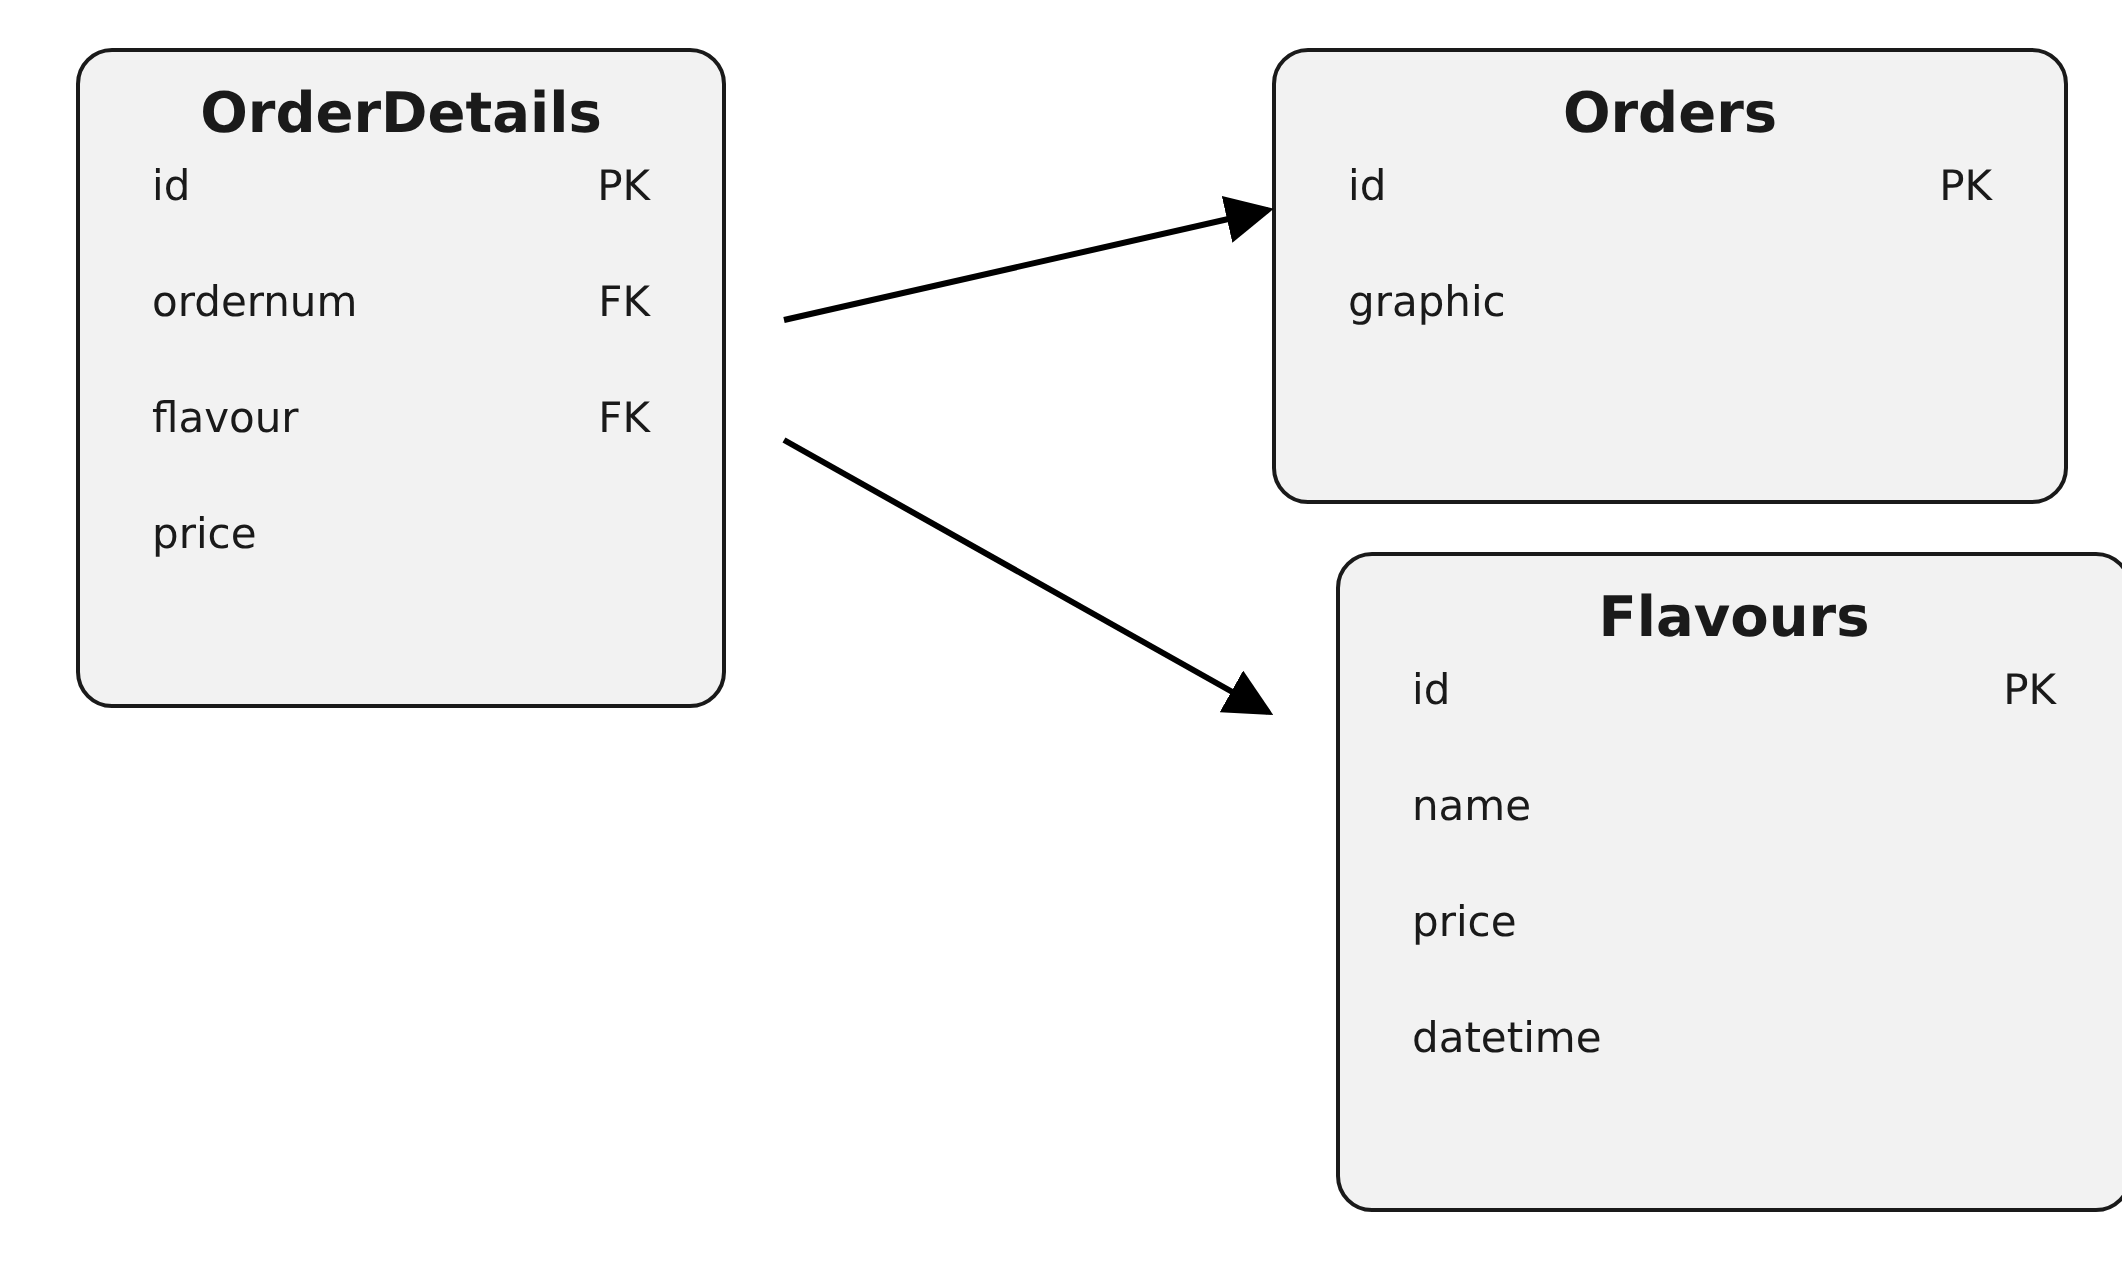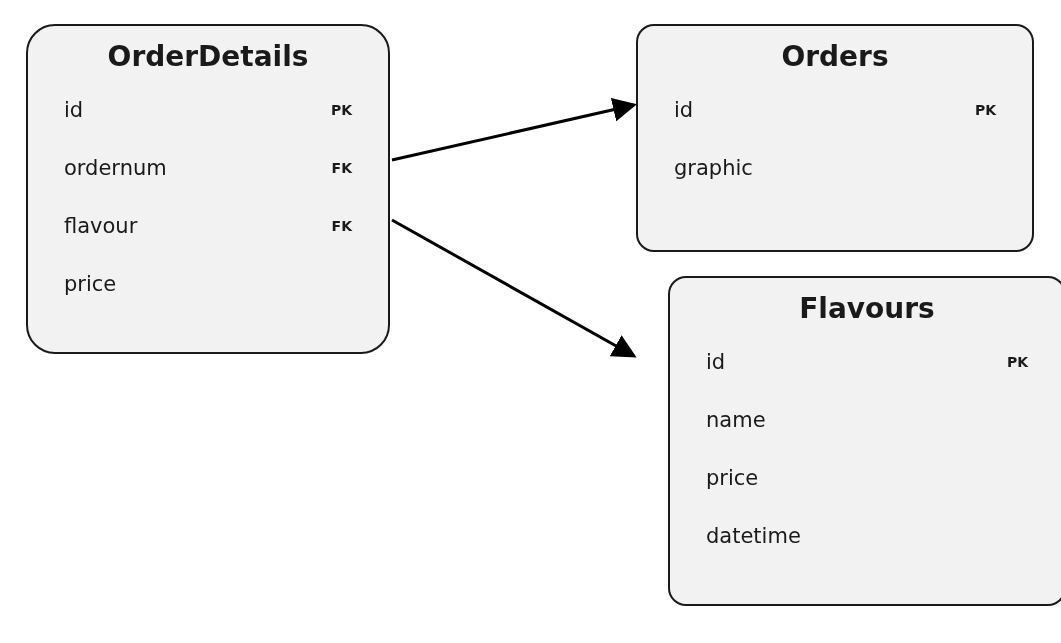--- a/index.html
+++ b/index.html
@@ -22,38 +22,38 @@
   .entity-title {
     font-weight: 700;
     font-size: 28px;
     text-align: center;
     margin-top: 14px;
     margin-bottom: 8px;
   }
   .row {
     display: flex;
     justify-content: space-between;
-    align-items: center;
+    align-items: flex-start;
     padding: 0 36px;
     height: 58px;
     font-size: 21px;
   }
   .row .name { }
-  .row .key { font-weight: 700; font-size: 14px; }
+  .row .key { font-weight: 400; font-size: 21px; }
   svg.arrows {
     position:absolute;
     left:0; top:0;
     width:1061px; height:643px;
     pointer-events:none;
   }
 </style>
 </head>
 <body>
 
-<div class="entity" style="left:26px; top:24px; width:364px; height:330px;border-radius:29px;">
+<div class="entity" style="left:38px; top:24px; width:325px; height:330px;">
   <div class="entity-title">OrderDetails</div>
   <div class="row">
     <span class="name">id</span>
     <span class="key">PK</span>
   </div>
   <div class="row">
     <span class="name">ordernum</span>
     <span class="key">FK</span>
   </div>
   <div class="row">

